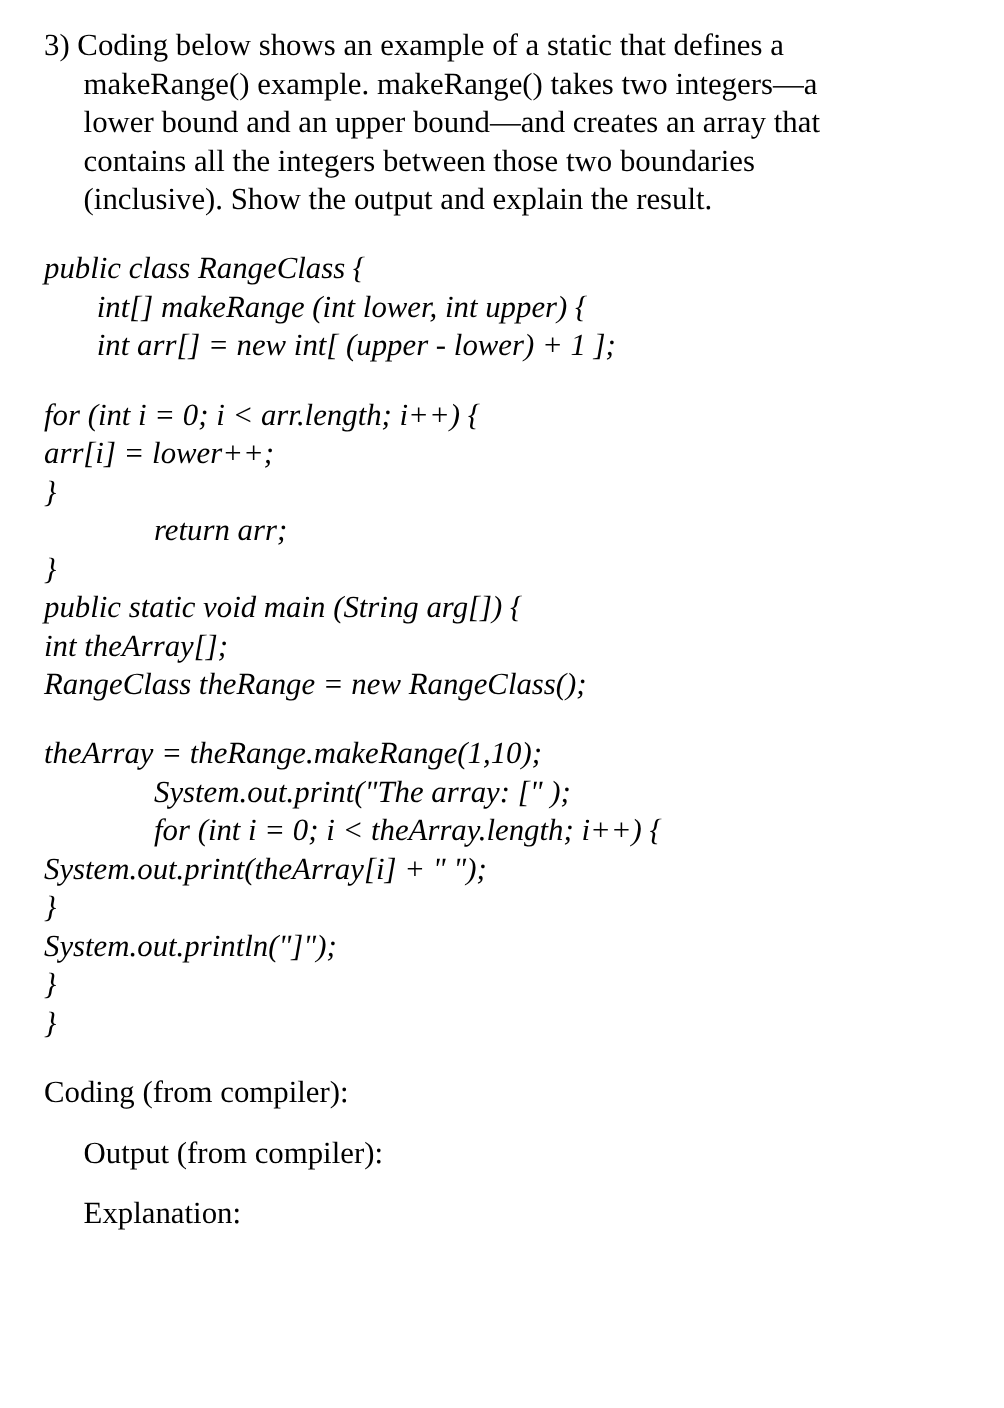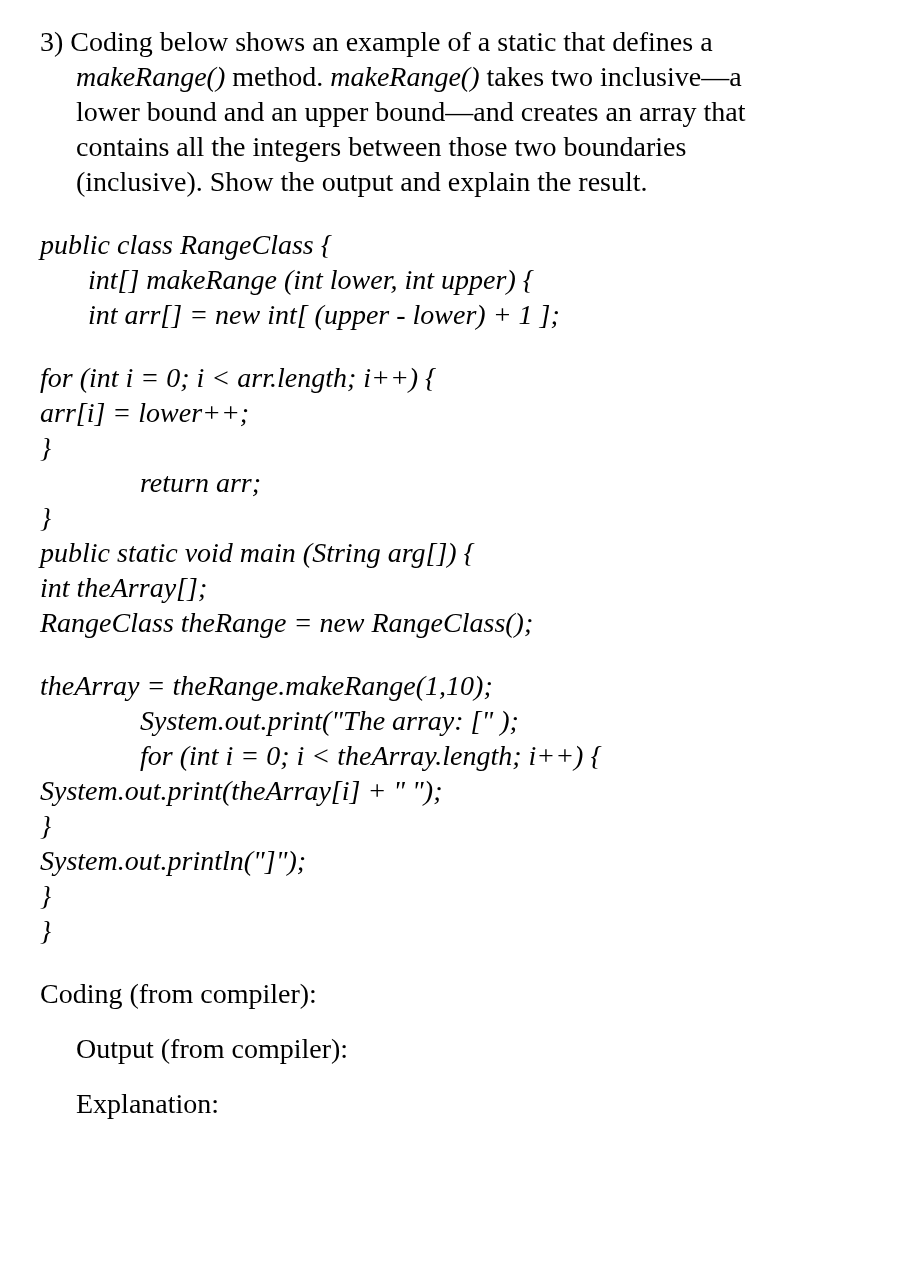--- a/index.html
+++ b/index.html
@@ -20,21 +20,20 @@
   }
   .q-first-line {
     display: block;
     text-indent: -36px;
     padding-left: 36px;
   }
   .q-body {
     padding-left: 36px;
   }
   .italic {
-    font-style: italic;
   }
   .code-block {
     font-style: italic;
     margin-bottom: 28px;
   }
   .code-line {
     white-space: pre;
   }
   .indent1 { padding-left: 48px; }
   .indent2 { padding-left: 100px; }
@@ -49,21 +48,21 @@
 </head>
 <body>
 
 <div class="question-block">
   <div class="q-first-line">
     <span>3)</span>
     <span>Coding below shows an example of a static that defines a</span>
   </div>
   <div class="q-body">
     <div>
-      <span class="italic">makeRange()</span><span> method. </span><span class="italic">makeRange()</span><span> takes two inclusive—a</span>
+      <span class="italic">makeRange()</span><span> example. </span><span class="italic">makeRange()</span><span> takes two integers—a</span>
     </div>
     <div>lower bound and an upper bound—and creates an array that</div>
     <div>contains all the integers between those two boundaries</div>
     <div>(inclusive). Show the output and explain the result.</div>
   </div>
 </div>
 
 <div class="code-block">
   <div class="code-line">public class RangeClass {</div>
   <div class="code-line indent1">int[] makeRange (int lower, int upper) {</div>

